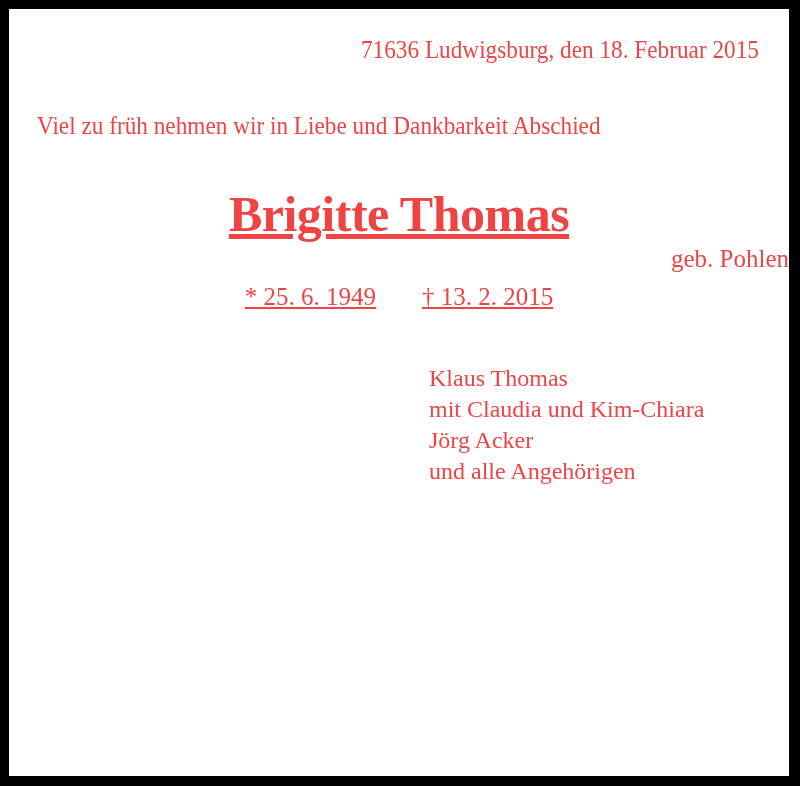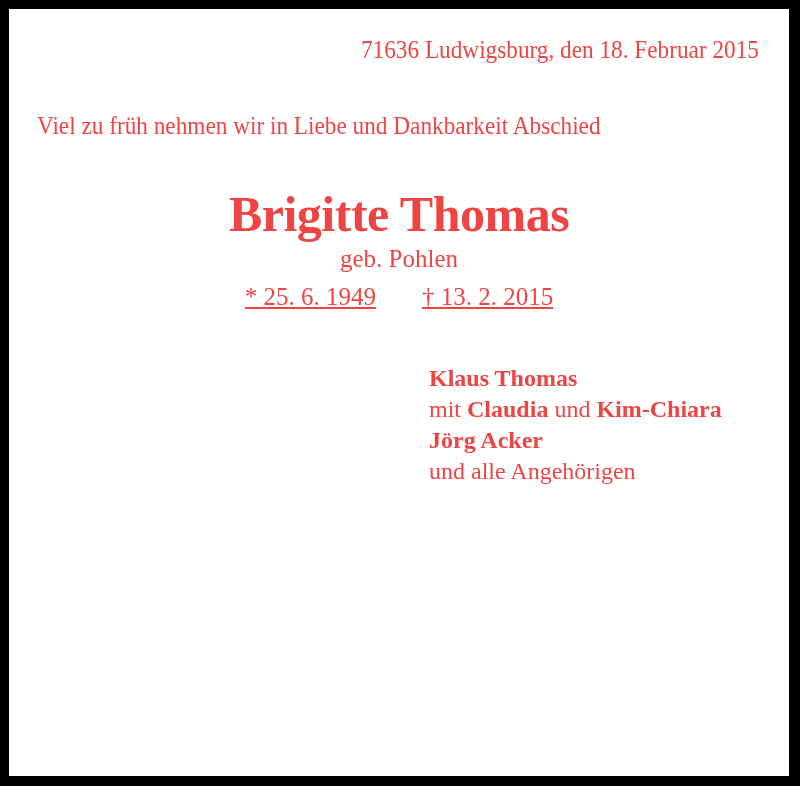--- a/index.html
+++ b/index.html
@@ -5,27 +5,27 @@
     html, body { margin: 0; padding: 0; }
     body { width: 800px; height: 786px; background: #000; position: relative; overflow: hidden; }
     .page {
       position: absolute; left: 9px; top: 9px; width: 780px; height: 767px;
       background: #fff; color: #ef4444;
       font-family: "Liberation Serif", "DejaVu Serif", serif;
     }
     .abs { position: absolute; white-space: nowrap; }
     .place-date { right: 30px; top: 27px; font-size: 25px; transform: scaleX(0.93); transform-origin: right top; }
     .farewell { left: 28px; top: 103px; font-size: 25px; transform: scaleX(0.93); transform-origin: left top; }
-    .name { left: 0; width: 780px; text-align: center; top: 176px; font-size: 50px; font-weight: bold; letter-spacing: -0.5px; }
-    .maiden { left: 0; width: 780px; text-align: center; top: 236px; font-size: 25px; padding-left: 0px; box-sizing: border-box; }
+    .name { left: 0; width: 780px; text-align: center; top: 176px; font-size: 50px; font-weight: bold; letter-spacing: -0.5px; text-decoration: underline; }
+    .maiden { left: 0; width: 780px; text-align: right; top: 236px; font-size: 25px; padding-left: 0px; box-sizing: border-box; }
     .dates { left: 0; width: 780px; text-align: center; top: 274px; font-size: 25px; }
     .dates span { display: inline-block; text-decoration: underline; }
     .dates .gap { width: 46px; }
     .mourners { left: 420px; top: 354px; font-size: 24px; line-height: 31px; }
-    .mourners b { font-weight: bold; margin-top: 30px; }
+    .mourners b { font-weight: normal; margin-top: 30px; }
     .para { left: 28px; width: 732px; font-size: 25px; line-height: 33px; text-align: justify; white-space: normal; }
     .para .ln { display: block; text-align-last: justify; transform: scaleX(1); }
     .para .ln.last { text-align-last: left; }
     .ceremony { top: 560px; }
     .urn { top: 686px; }
   </style>
 </head>
 <body>
 
 <div class="page">

